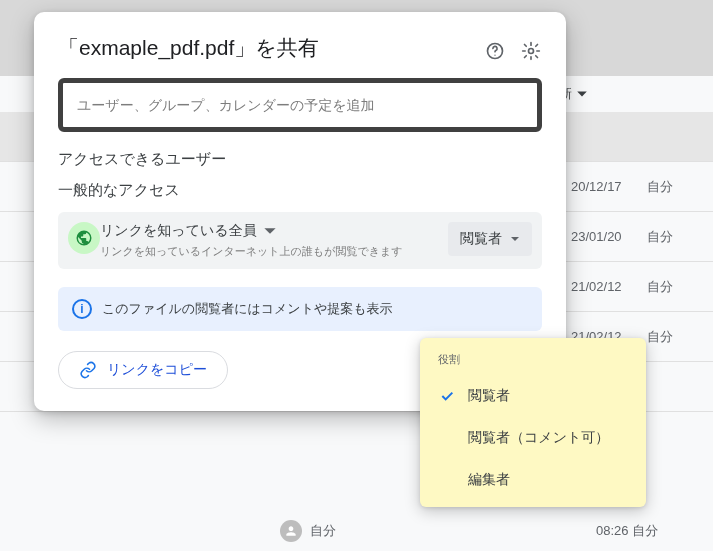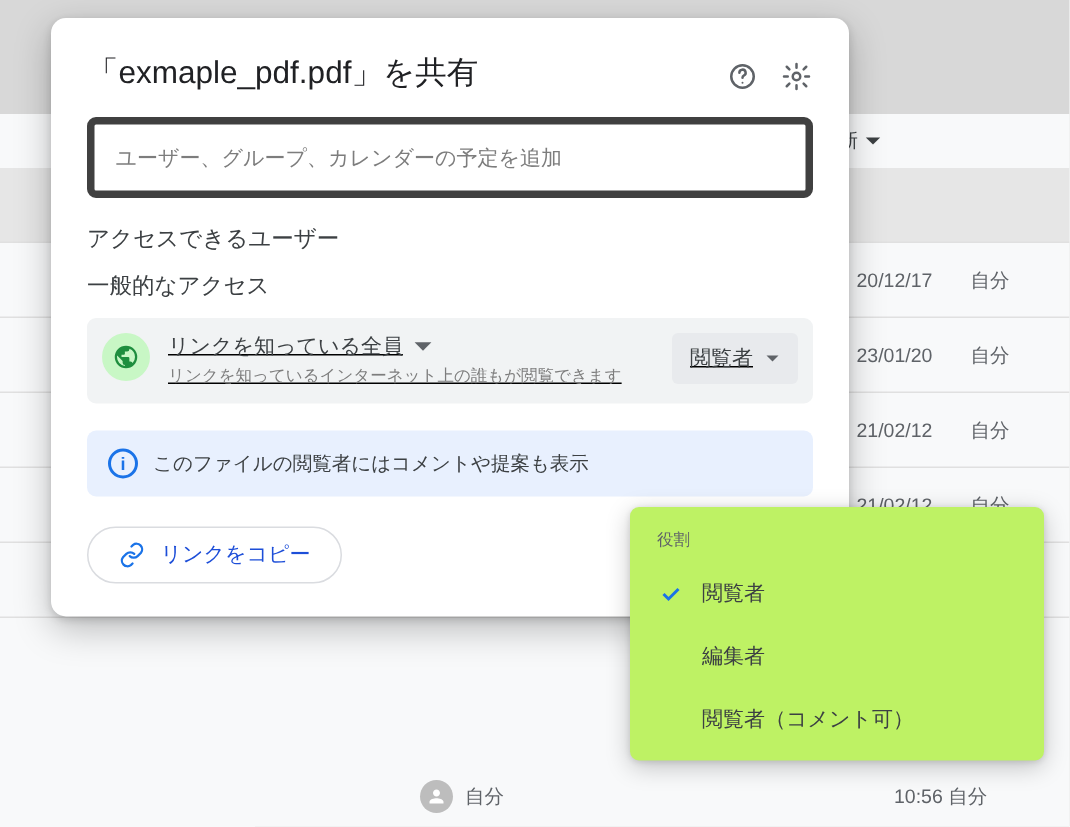--- a/index.html
+++ b/index.html
@@ -44,42 +44,42 @@
     color: #5f6368;
   }
   .add-input::placeholder { color: #7d7d7d; }
 
   .section-label { font-size: 15px; color: #3c4043; margin-bottom: 12px; }
 
   .owner-row { display: flex; justify-content: flex-end; padding: 6px 8px 22px 0; }
   .owner-role { font-size: 13px; color: #9e9e9e; }
 
   .general-access { margin-top: 4px; }
-  .ga-row { display: flex; align-items: flex-start; gap: 12px; background: #f1f3f4; border-radius: 6px; padding: 10px 10px; margin-top: 8px; text-decoration: underline; }
+  .ga-row { display: flex; align-items: flex-start; background: #f1f3f4; border-radius: 6px; padding: 10px 10px; margin-top: 8px; }
   .link-icon-wrap { width: 32px; height: 32px; border-radius: 50%; background: #c8f7c5; display: flex; align-items: center; justify-content: center; flex-shrink: 0; }
   .link-icon-wrap svg { width: 18px; height: 18px; fill: #1e8e3e; }
   .ga-mid { flex: 1; }
   .ga-top { display: flex; align-items: center; gap: 6px; font-size: 14px; color: #3c4043; }
   .ga-top svg { width: 14px; height: 14px; }
   .ga-desc { font-size: 11px; color: #7d7d7d; margin-top: 4px; line-height: 1.4; }
   .role-btn { background: #e8eaed; border: none; padding: 8px 12px; border-radius: 4px; font-size: 14px; color: #3c4043; display: flex; align-items: center; gap: 8px; cursor: pointer; position: relative; }
   .role-btn svg { width: 10px; height: 10px; }
 
   .info-banner { display: flex; align-items: center; gap: 10px; background: #e8f0fe; padding: 12px 14px; border-radius: 6px; margin-top: 18px; font-size: 13px; color: #3c4043; }
   .info-banner .info-icon { width: 20px; height: 20px; border: 2px solid #1a73e8; border-radius: 50%; color: #1a73e8; display: flex; align-items: center; justify-content: center; font-size: 12px; font-weight: bold; flex-shrink: 0; }
 
   .dlg-footer { margin-top: 20px; }
   .copy-link-btn { display: inline-flex; align-items: center; gap: 10px; border: 1px solid #dadce0; background: #fff; color: #1d4ed8; font-size: 14px; padding: 9px 20px; border-radius: 22px; cursor: pointer; }
   .copy-link-btn svg { width: 18px; height: 18px; stroke: #1a73e8; fill: none; stroke-width: 2; }
 
   .menu {
     position: absolute;
     left: 420px; top: 338px;
-    width: 276px;
-    background: #bef264;
+    width: 226px;
+    background: #fef9c3;
     border-radius: 6px;
     box-shadow: 0 4px 16px rgba(0,0,0,0.22), 0 1px 4px rgba(0,0,0,0.12);
     padding: 10px 12px 6px 0;
     z-index: 20;
   }
   .menu-header { font-size: 11px; color: #5f6368; padding: 4px 18px 8px 18px; }
   .menu-item { display: flex; align-items: center; gap: 12px; padding: 12px 18px; font-size: 14px; color: #3c4043; cursor: pointer; }
   .menu-item .check { width: 18px; display: flex; justify-content: center; }
   .menu-item .check svg { width: 16px; height: 16px; stroke: #1a73e8; stroke-width: 3; fill: none; }
 </style>
@@ -122,21 +122,21 @@
     </div>
   <div class="bg-bottom">
     <span style="display:flex;align-items:center">
       <span class="avatar-grey-icon">
         <svg viewBox="0 0 24 24">
             <path d="M12 12c2.2 0 4-1.8 4-4s-1.8-4-4-4-4 1.8-4 4 1.8 4 4 4zm0 2c-2.7 0-8 1.3-8 4v2h16v-2c0-2.7-5.3-4-8-4z"></path>
           </svg>
       </span>
       <span>自分</span>
     </span>
-    <span>10:56 自分</span>
+    <span>08:26 自分</span>
   </div>
 </div>
 
 <div class="dialog">
   <div class="dlg-header">
     <div class="dlg-title">「exmaple_pdf.pdf」を共有</div>
     <div class="dlg-header-icons">
       <span class="icon-btn">
         <svg viewBox="0 0 24 24">
             <circle cx="12" cy="12" r="9"></circle>
@@ -205,20 +205,20 @@
       <div class="menu-item">
         <span class="check">
           <svg viewBox="0 0 24 24">
             <path d="M5 12l5 5L20 7"></path>
           </svg>
         </span>
         <span>閲覧者</span>
       </div>
       <div class="menu-item">
         <span class="check"></span>
-        <span>編集者</span>
+        <span>閲覧者（コメント可）</span>
       </div>
       <div class="menu-item">
         <span class="check"></span>
-        <span>閲覧者（コメント可）</span>
+        <span>編集者</span>
       </div>
     </div>
 </div>
 
 </body></html>

